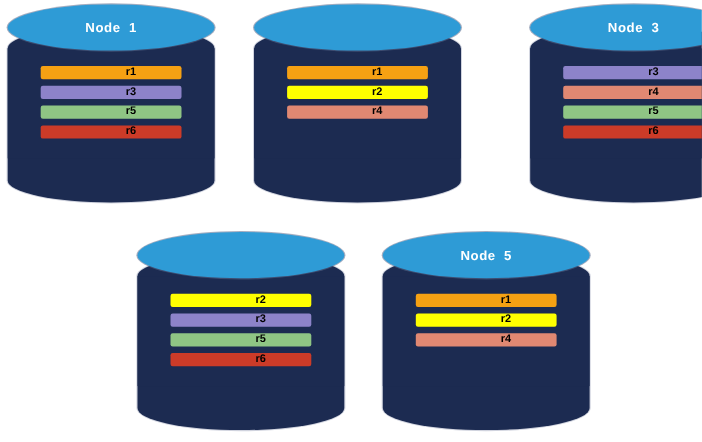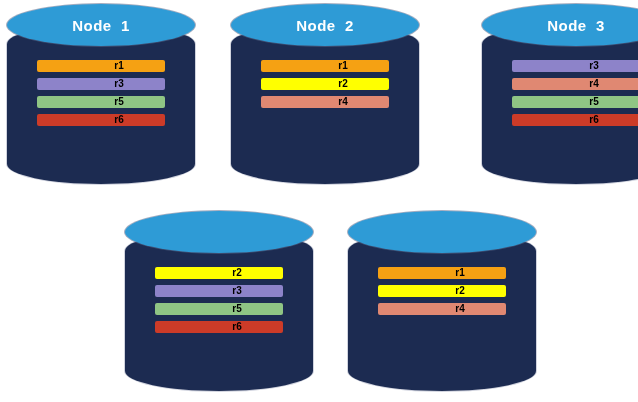--- a/index.html
+++ b/index.html
@@ -58,21 +58,21 @@
   .node-label {
     position: absolute;
     left: 0;
     top: 0;
     width: 188px;
     height: 42px;
     display: flex;
     align-items: center;
     justify-content: center;
     color: #ffffff;
-    font-size: 15px;
+    font-size: 12px;
     font-weight: bold;
     letter-spacing: 0.5px;
     white-space: pre;
     z-index: 3;
   }
   .records {
     position: absolute;
     left: 30px;
     top: 56px;
     width: 128px;
@@ -106,21 +106,20 @@
         <div class="record" style="background: rgb(245, 161, 19); color: rgb(0, 0, 0);">r1</div>
         <div class="record" style="background: rgb(141, 131, 201); color: rgb(0, 0, 0);">r3</div>
         <div class="record" style="background: rgb(143, 197, 132); color: rgb(0, 0, 0);">r5</div>
         <div class="record" style="background: rgb(204, 59, 40); color: rgb(0, 0, 0);">r6</div>
       </div>
     </div>
     <div class="node" style="left: 231px; top: 4px;">
       <div class="cyl-body" style="background: rgb(28, 43, 81);"></div>
       <div class="cyl-side-fix" style="background: rgb(28, 43, 81);"></div>
       <div class="cyl-top" style="background: rgb(46, 155, 214);"></div>
-      <div class="node-label" style="color: rgb(255, 255, 255);">Node  2</div>
       <div class="records">
         <div class="record" style="background: rgb(245, 161, 19); color: rgb(0, 0, 0);">r1</div>
         <div class="record" style="background: rgb(255, 255, 0); color: rgb(0, 0, 0);">r2</div>
         <div class="record" style="background: rgb(224, 136, 114); color: rgb(0, 0, 0);">r4</div>
       </div>
     </div>
     <div class="node" style="left: 450px; top: 4px; margin-left: 32px;">
       <div class="cyl-body" style="background: rgb(28, 43, 81);"></div>
       <div class="cyl-side-fix" style="background: rgb(28, 43, 81);"></div>
       <div class="cyl-top" style="background: rgb(46, 155, 214);"></div>
@@ -140,19 +139,20 @@
         <div class="record" style="background: rgb(255, 255, 0); color: rgb(0, 0, 0);">r2</div>
         <div class="record" style="background: rgb(141, 131, 201); color: rgb(0, 0, 0);">r3</div>
         <div class="record" style="background: rgb(143, 197, 132); color: rgb(0, 0, 0);">r5</div>
         <div class="record" style="background: rgb(204, 59, 40); color: rgb(0, 0, 0);">r6</div>
       </div>
     </div>
     <div class="node" style="left: 348px; top: 211px;">
       <div class="cyl-body" style="background: rgb(28, 43, 81);"></div>
       <div class="cyl-side-fix" style="background: rgb(28, 43, 81);"></div>
       <div class="cyl-top" style="background: rgb(46, 155, 214);"></div>
+      <div class="node-label" style="color: rgb(255, 255, 255);">Node  5</div>
       <div class="records">
         <div class="record" style="background: rgb(245, 161, 19); color: rgb(0, 0, 0);">r1</div>
         <div class="record" style="background: rgb(255, 255, 0); color: rgb(0, 0, 0);">r2</div>
         <div class="record" style="background: rgb(224, 136, 114); color: rgb(0, 0, 0);">r4</div>
       </div>
     </div>
   </div>
 
 </body></html>

